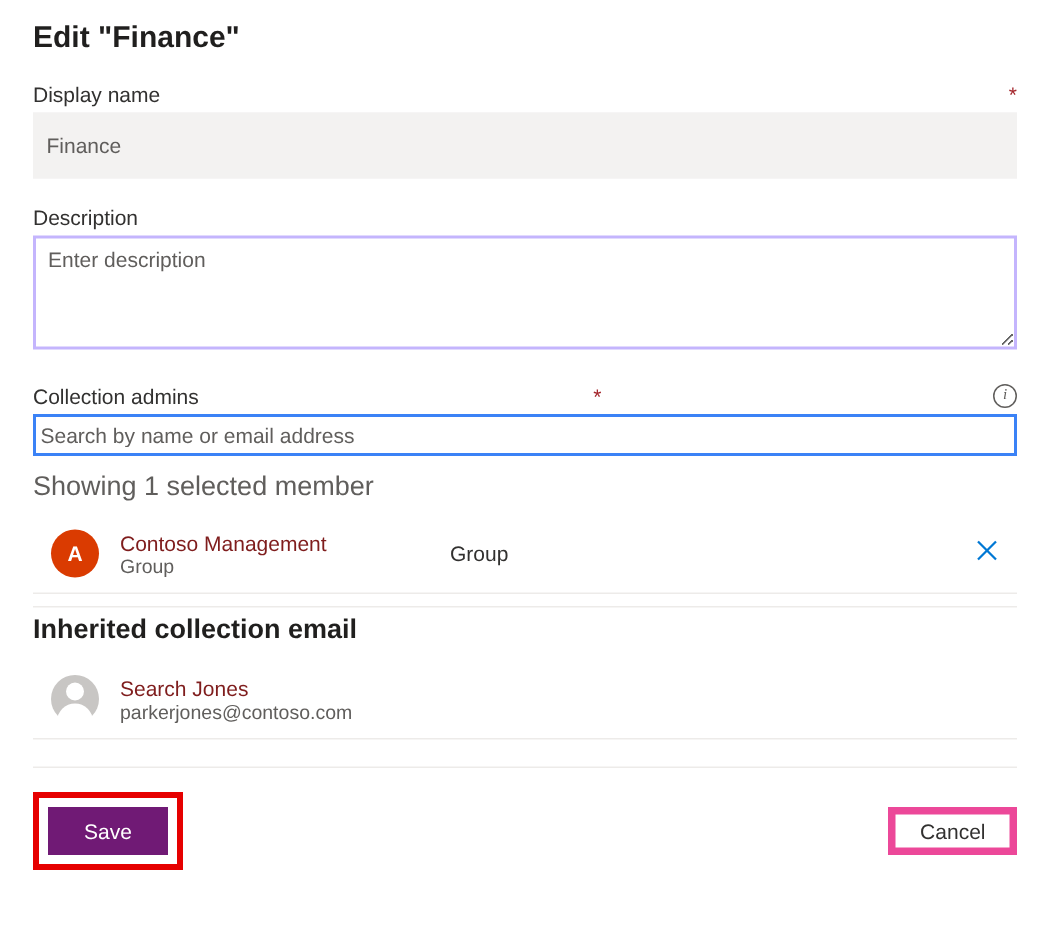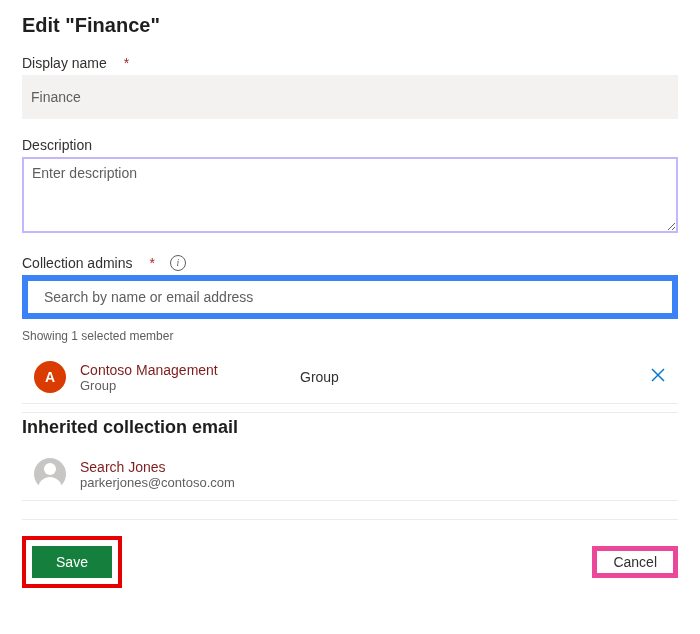--- a/index.html
+++ b/index.html
@@ -1,45 +1,45 @@
 <!DOCTYPE html>
 <html><head>
 <meta charset="utf-8">
 <style>
   html,body{margin:0;padding:0;font-family:"Segoe UI",Arial,sans-serif;background:#fff;color:#323130;width:700px;}
   .page{padding:14px 22px 22px 22px;box-sizing:border-box;width:700px;}
   h1{font-size:20px;font-weight:600;margin:0 0 18px 0;color:#201f1e;}
   h2{font-size:18px;font-weight:600;margin:4px 0 10px 0;color:#201f1e;}
-  .field-label{font-size:14px;color:#323130;margin-bottom:4px;display:flex;align-items:center;gap:15px;}
+  .field-label{font-size:14px;color:#323130;margin-bottom:4px;display:flex;align-items:center;gap:4px;justify-content:space-between;}
   .req{color:#a4262c;margin-left:2px;}
   .display-input{width:100%;box-sizing:border-box;background:#f3f2f1;border:1px solid #f3f2f1;height:44px;padding:0 8px;font-size:14px;color:#605e5c;}
   .desc{width:100%;box-sizing:border-box;border:2px solid #c4b5fd;height:76px;resize:both;padding:6px 8px;font-size:14px;font-family:inherit;color:#323130;}
   .desc::placeholder{color:#605e5c;}
-  .search{width:100%;box-sizing:border-box;border:6px solid #3b82f6;height:44px;padding:0 16px;font-size:14px;color:#323130;}
+  .search{width:100%;box-sizing:border-box;border:2px solid #3b82f6;height:28px;padding:0 3px;font-size:14px;color:#323130;}
   .search::placeholder{color:#605e5c;}
   .info-icon{width:14px;height:14px;border:1px solid #605e5c;border-radius:50%;display:inline-flex;align-items:center;justify-content:center;font-size:10px;color:#605e5c;font-style:italic;font-family:Georgia,serif;line-height:1;}
-  .hint{font-size:12px;color:#605e5c;margin:10px 0 8px 0;}
+  .hint{font-size:18px;color:#605e5c;margin:10px 0 8px 0;}
   .row{display:flex;align-items:center;padding:10px 0;border-bottom:1px solid #edebe9;}
   .row:last-child{border-bottom:none;}
   .avatar{width:32px;height:32px;border-radius:50%;display:flex;align-items:center;justify-content:center;color:#fff;font-size:14px;font-weight:600;flex-shrink:0;margin:0 14px 0 12px;}
   .avatar.orange{background:#da3b01;}
   .persona-icon{width:32px;height:32px;background:#c8c6c4;border-radius:50%;position:relative;flex-shrink:0;margin:0 14px 0 12px;}
   .persona-icon::before{content:"";position:absolute;top:5px;left:50%;transform:translateX(-50%);width:12px;height:12px;background:#fff;border-radius:50%;}
   .persona-icon::after{content:"";position:absolute;bottom:0;left:50%;transform:translateX(-50%);width:24px;height:13px;background:#fff;border-radius:12px 12px 0 0;}
   .name-col{width:220px;}
   .name{font-size:14px;color:#7f1d1d;}
   .sub{font-size:13px;color:#605e5c;}
   .type-col{flex:1;font-size:14px;color:#323130;}
   .remove{width:40px;text-align:center;}
   .remove svg{width:14px;height:14px;stroke:#0078d4;stroke-width:1.5;}
   .sep{border:none;border-top:1px solid #edebe9;margin:8px 0 4px 0;}
   .spacer18{height:18px;}
   .footer-bar{border-top:1px solid #edebe9;margin-top:18px;padding-top:16px;display:flex;justify-content:space-between;align-items:center;}
   .highlight-box{border:4px solid #e60000;padding:6px;display:inline-block;}
-  .btn-primary{background:#15803d;border:none;color:#fff;font-size:14px;height:32px;min-width:80px;padding:0 16px;cursor:pointer;}
+  .btn-primary{background:#701a75;border:none;color:#fff;font-size:14px;height:32px;min-width:80px;padding:0 16px;cursor:pointer;}
   .btn-secondary{background:#fff;border:5px solid #ec4899;color:#323130;font-size:14px;height:32px;min-width:80px;padding:0 16px;cursor:pointer;}
 </style>
 </head>
 <body>
 
 <div class="page">
   <h1>Edit "Finance"</h1>
 
   <div class="field-label">
     <span>Display name</span>

